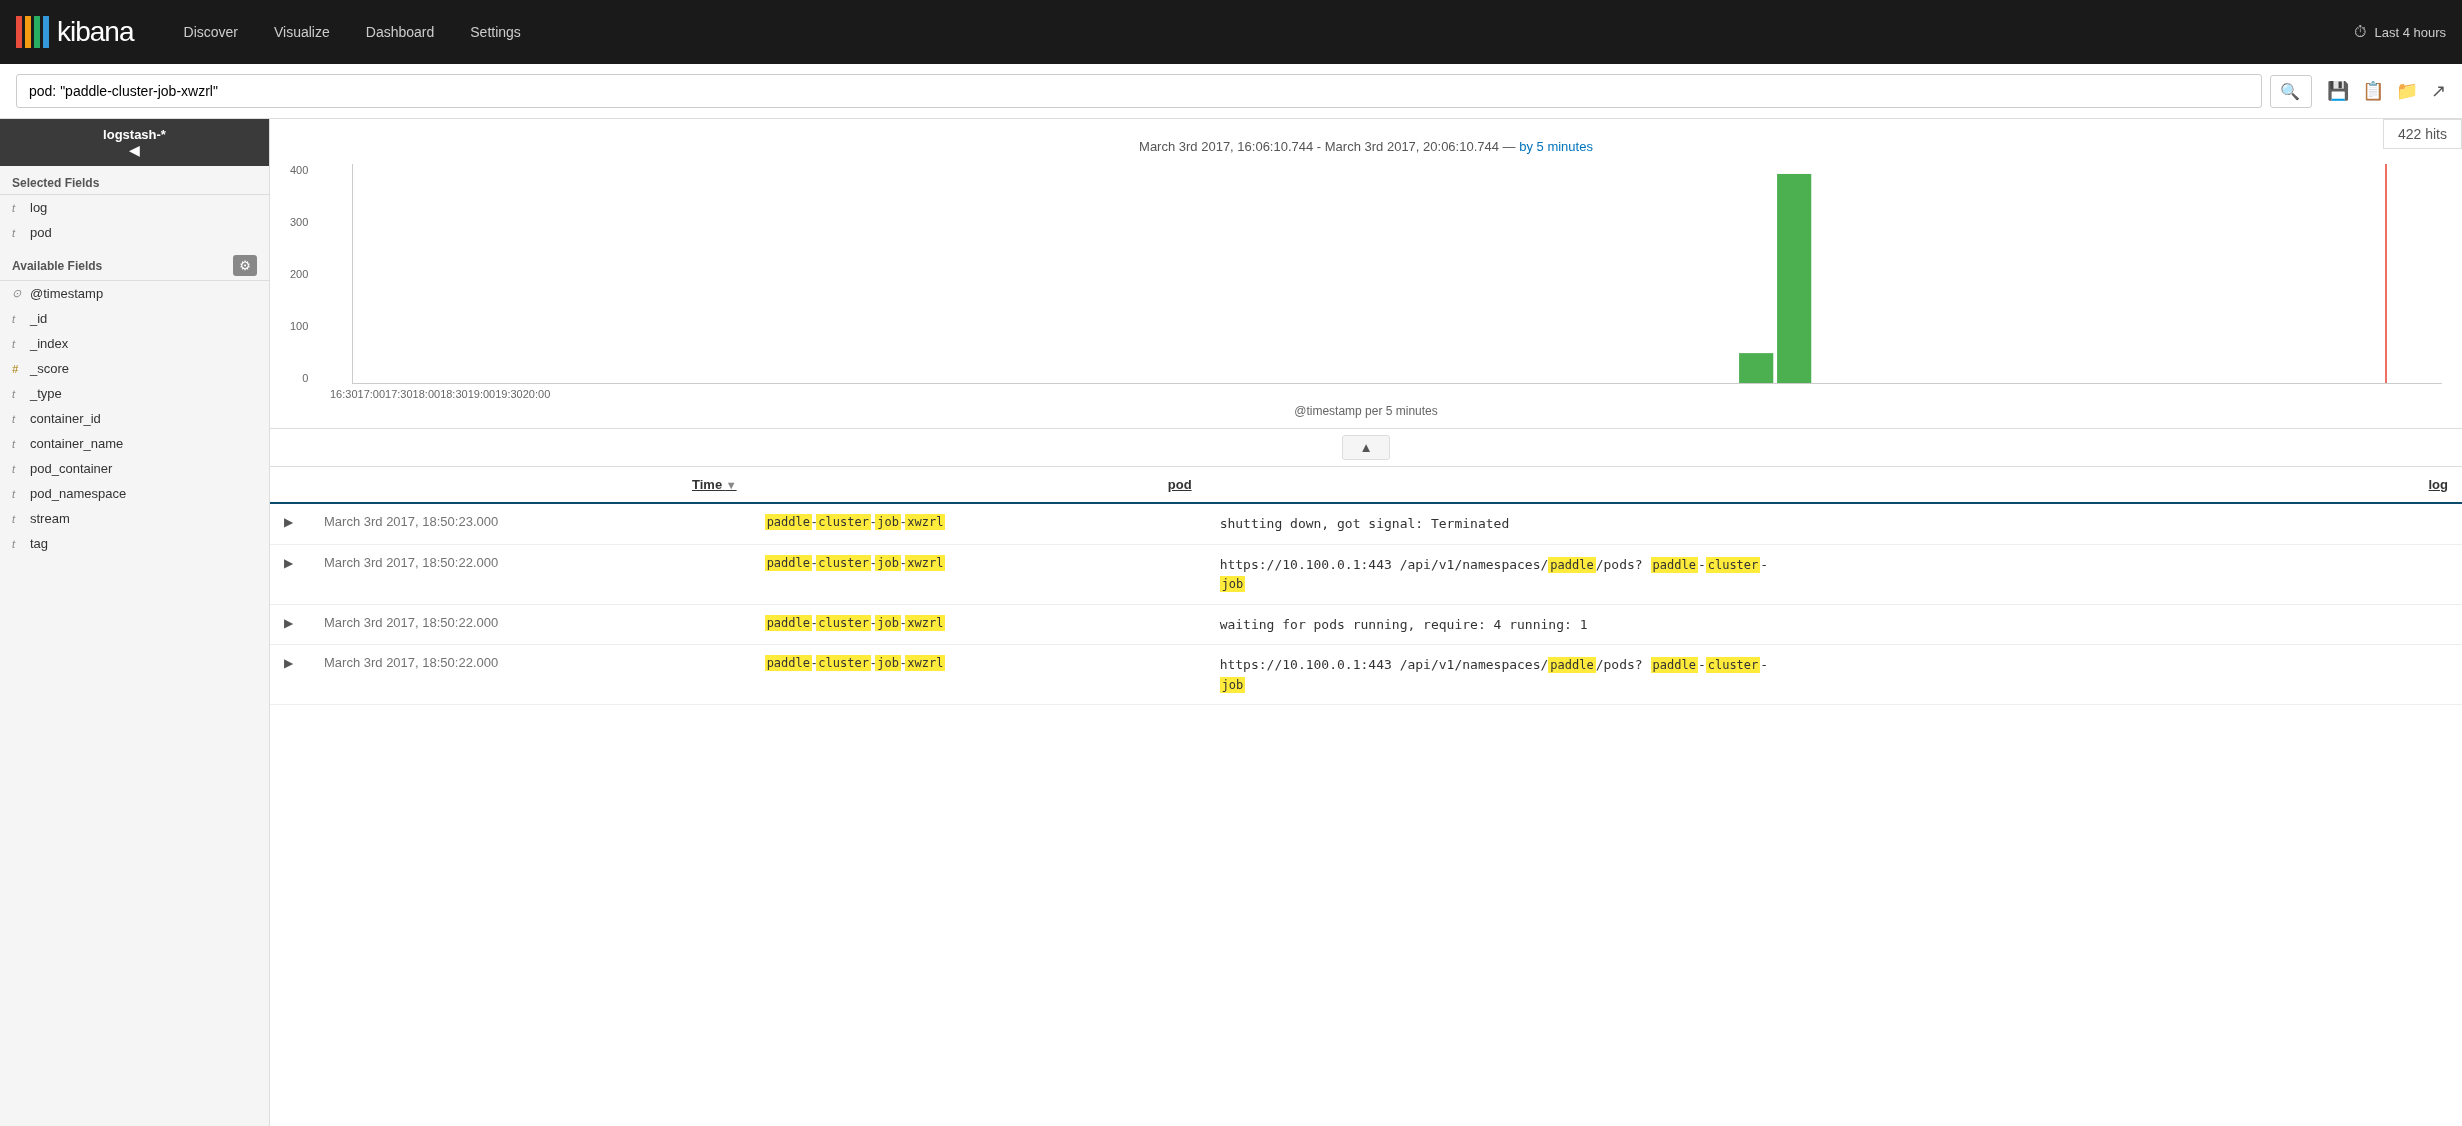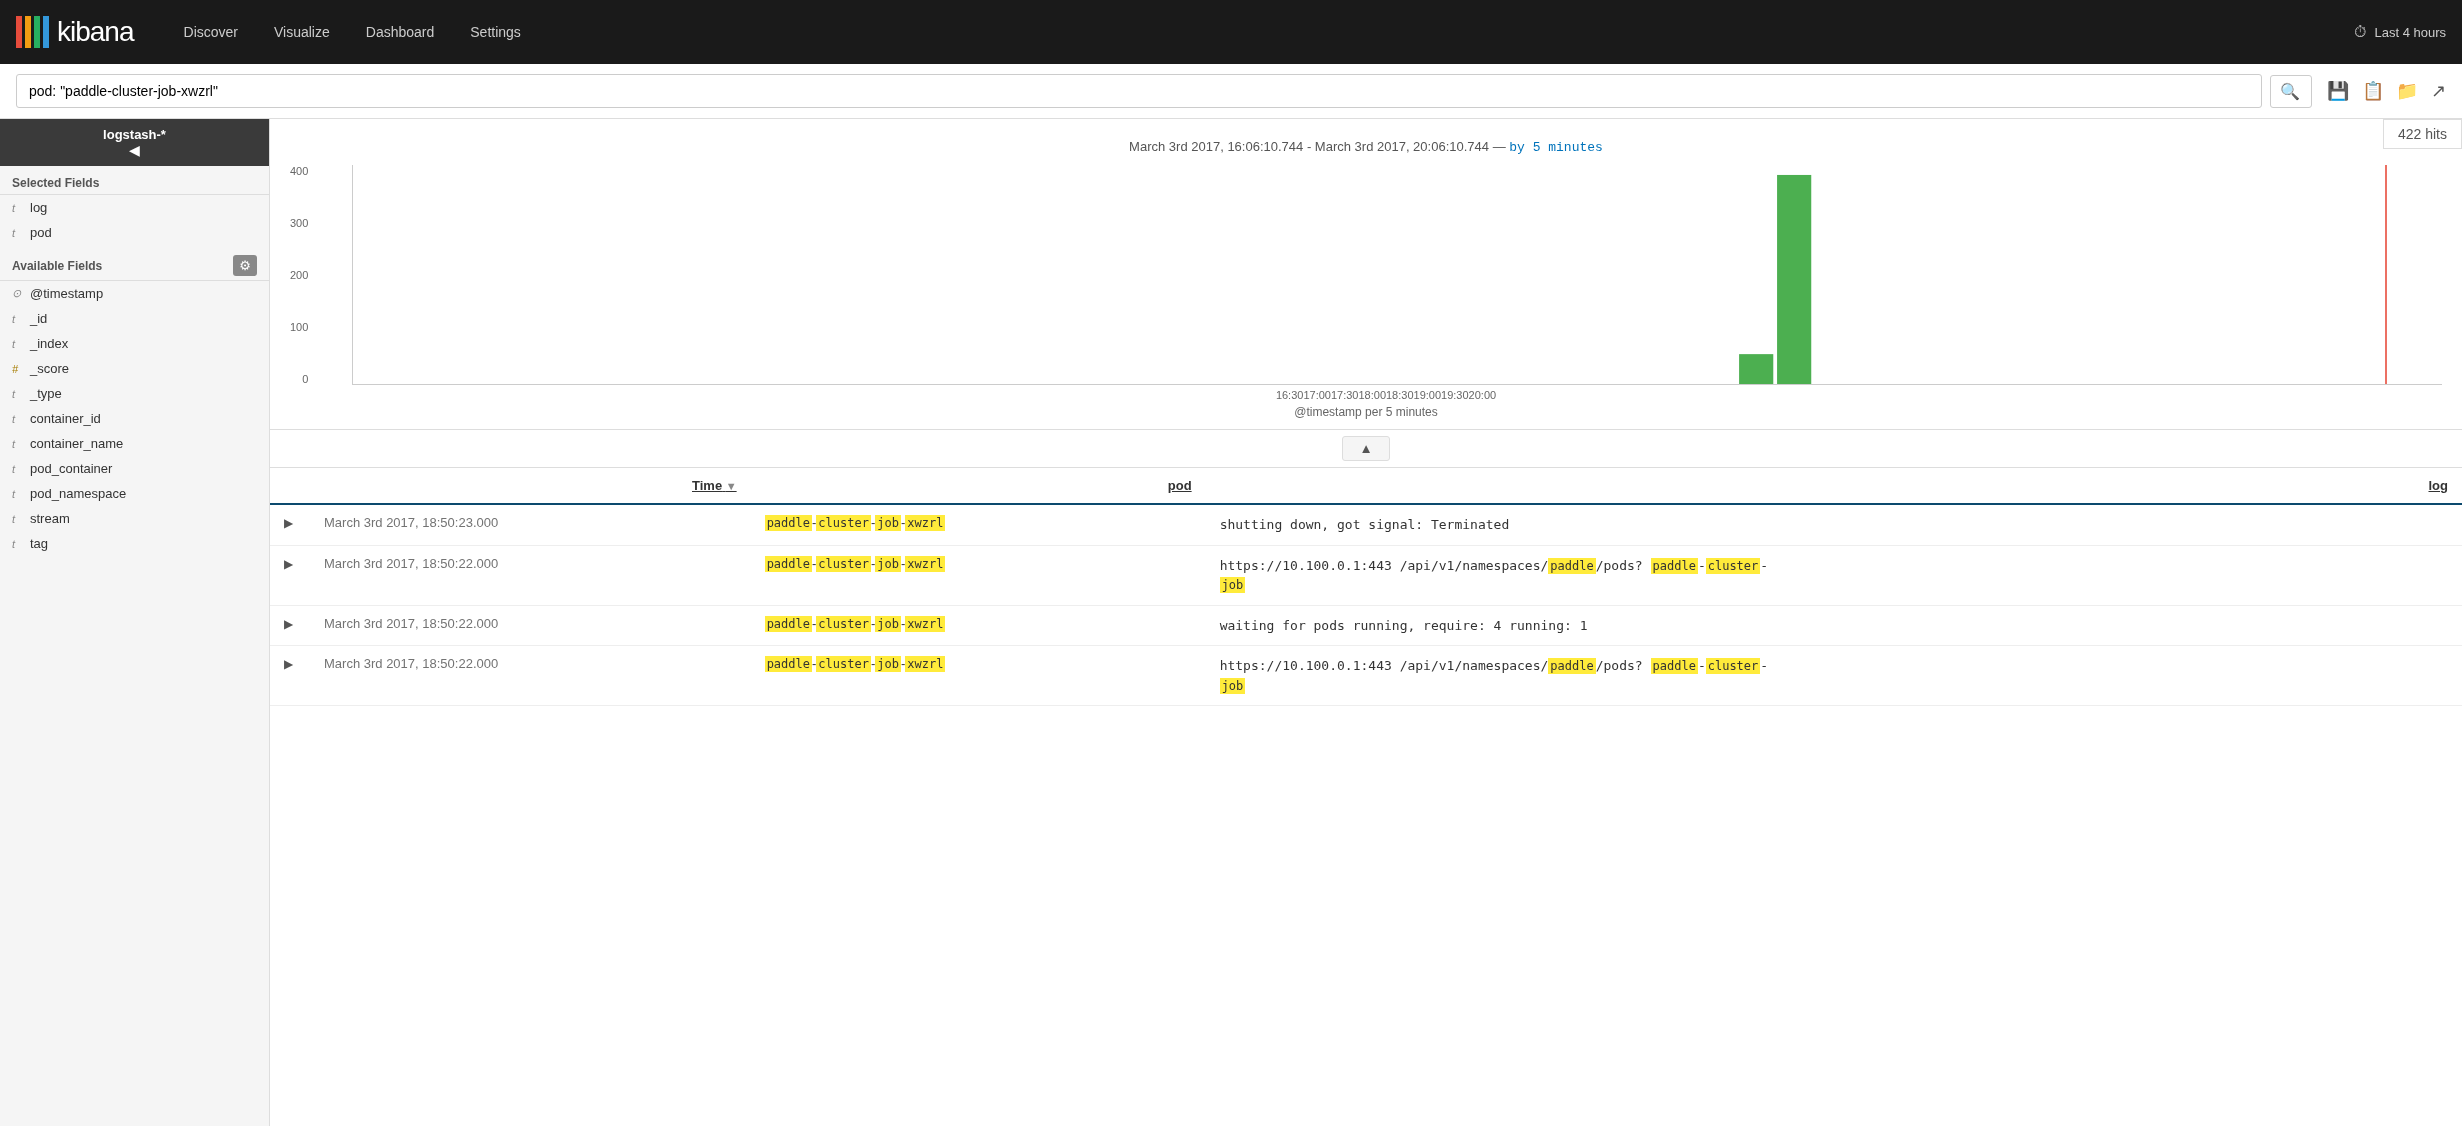--- a/index.html
+++ b/index.html
@@ -187,21 +187,20 @@
     }
     .chart-title {
       text-align: center;
       font-size: 13px;
       color: #555;
       margin-bottom: 10px;
     }
     .chart-title a {
       color: #0073bb;
       text-decoration: none;
-      font-family: Liberation Mono, monospace;
     }
     .collapse-chart-btn {
       display: flex;
       justify-content: center;
       padding: 6px;
       border-bottom: 1px solid #ddd;
     }
     .collapse-chart-btn button {
       background: #f5f5f5;
       border: 1px solid #ddd;
@@ -389,21 +388,21 @@
           <svg width="100%" height="100%" viewBox="0 0 1100 220" preserveAspectRatio="none">
 
             <rect x="730" y="190" width="18" height="30" fill="#4caf50"></rect>
             <rect x="750" y="10" width="18" height="210" fill="#4caf50"></rect>
           </svg>
           
           <div style="position:absolute; right:55px; top:0; bottom:0; width:2px; background:#e74c3c; opacity:0.8;"></div>
         </div>
       </div>
 
-      <div style="display:flex; justify-content:center; padding: 4px 0 0 40px; font-size:11px; color:#666;">
+      <div style="display:flex; justify-content:flex-start; padding: 4px 0 0 40px; font-size:11px; color:#666;">
         <span>16:30</span>
         <span>17:00</span>
         <span>17:30</span>
         <span>18:00</span>
         <span>18:30</span>
         <span>19:00</span>
         <span>19:30</span>
         <span>20:00</span>
       </div>
       <div style="text-align:center; font-size:12px; color:#666; margin-top:4px;">@timestamp per 5 minutes</div>

